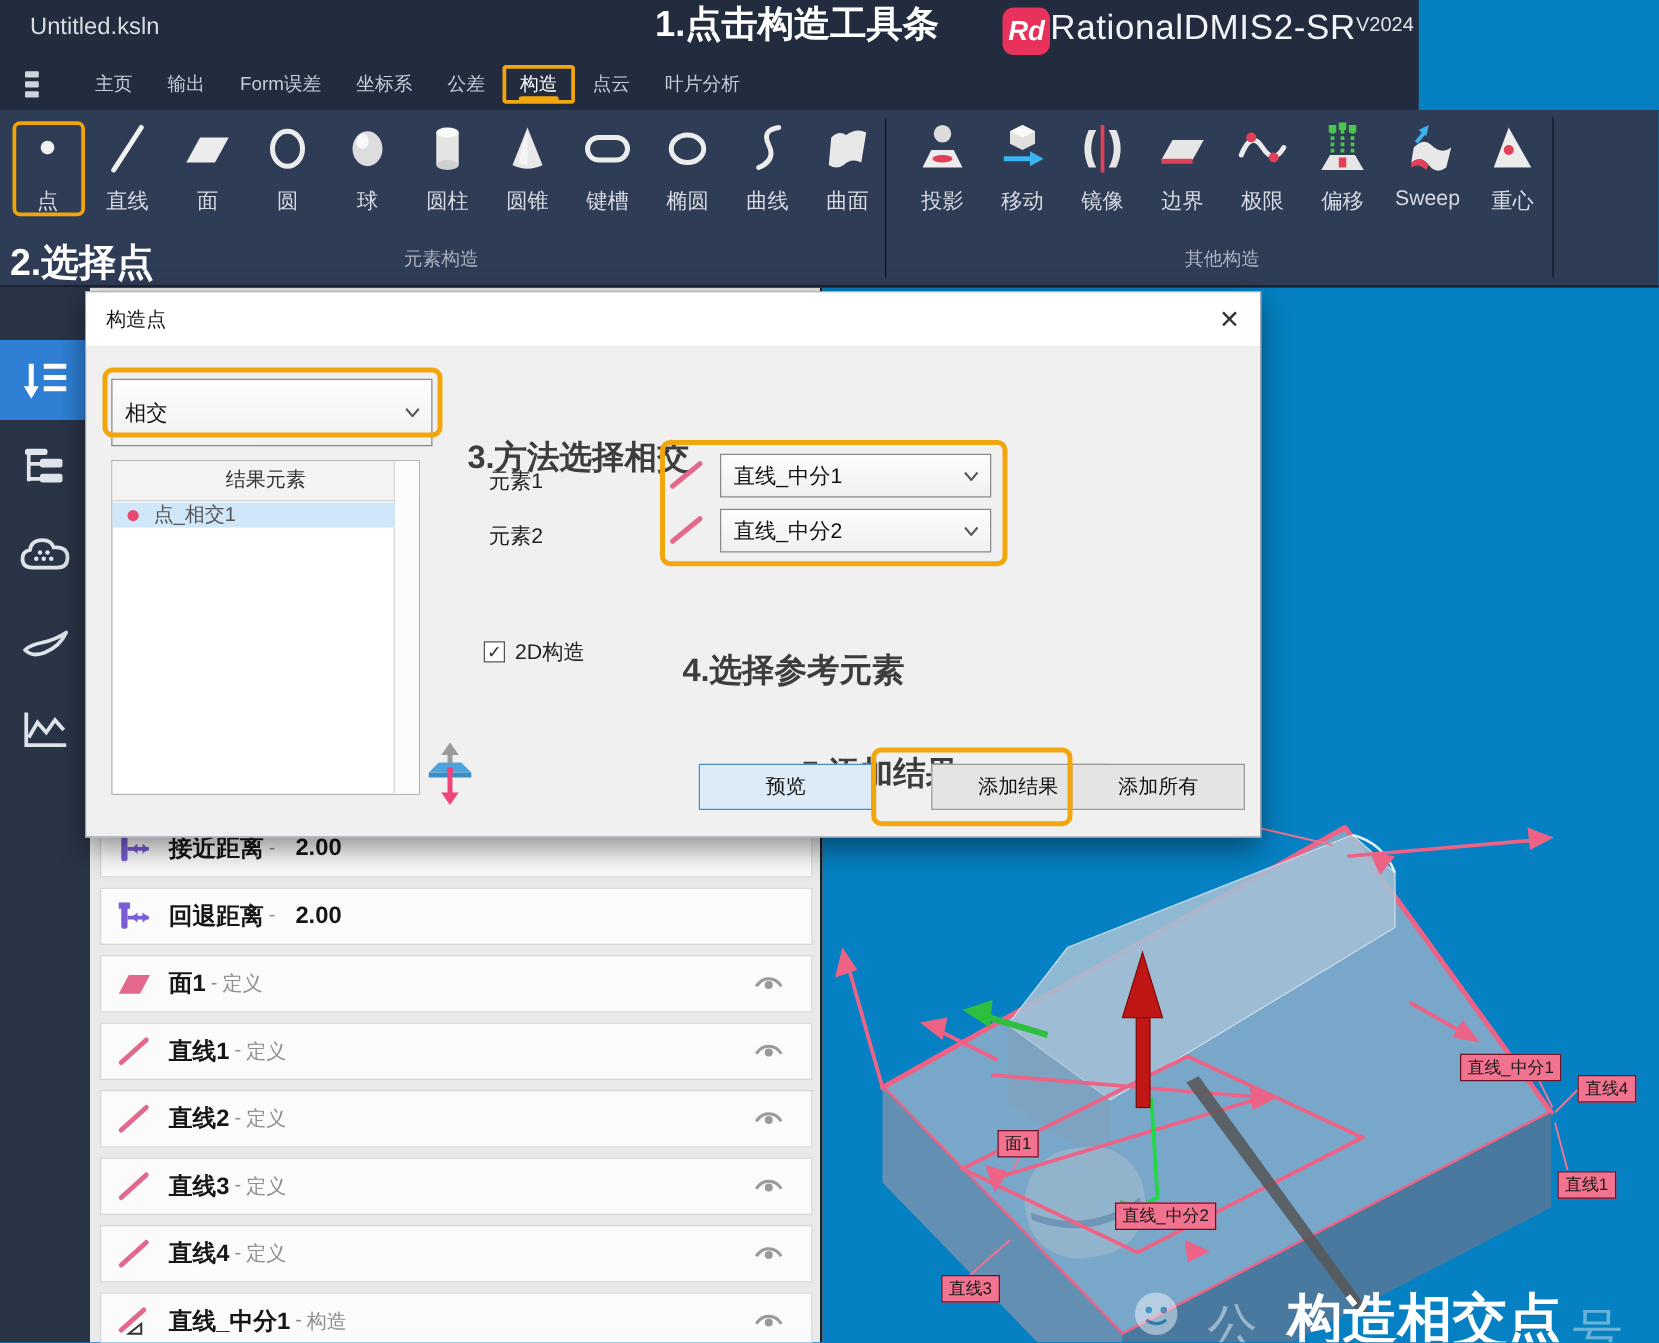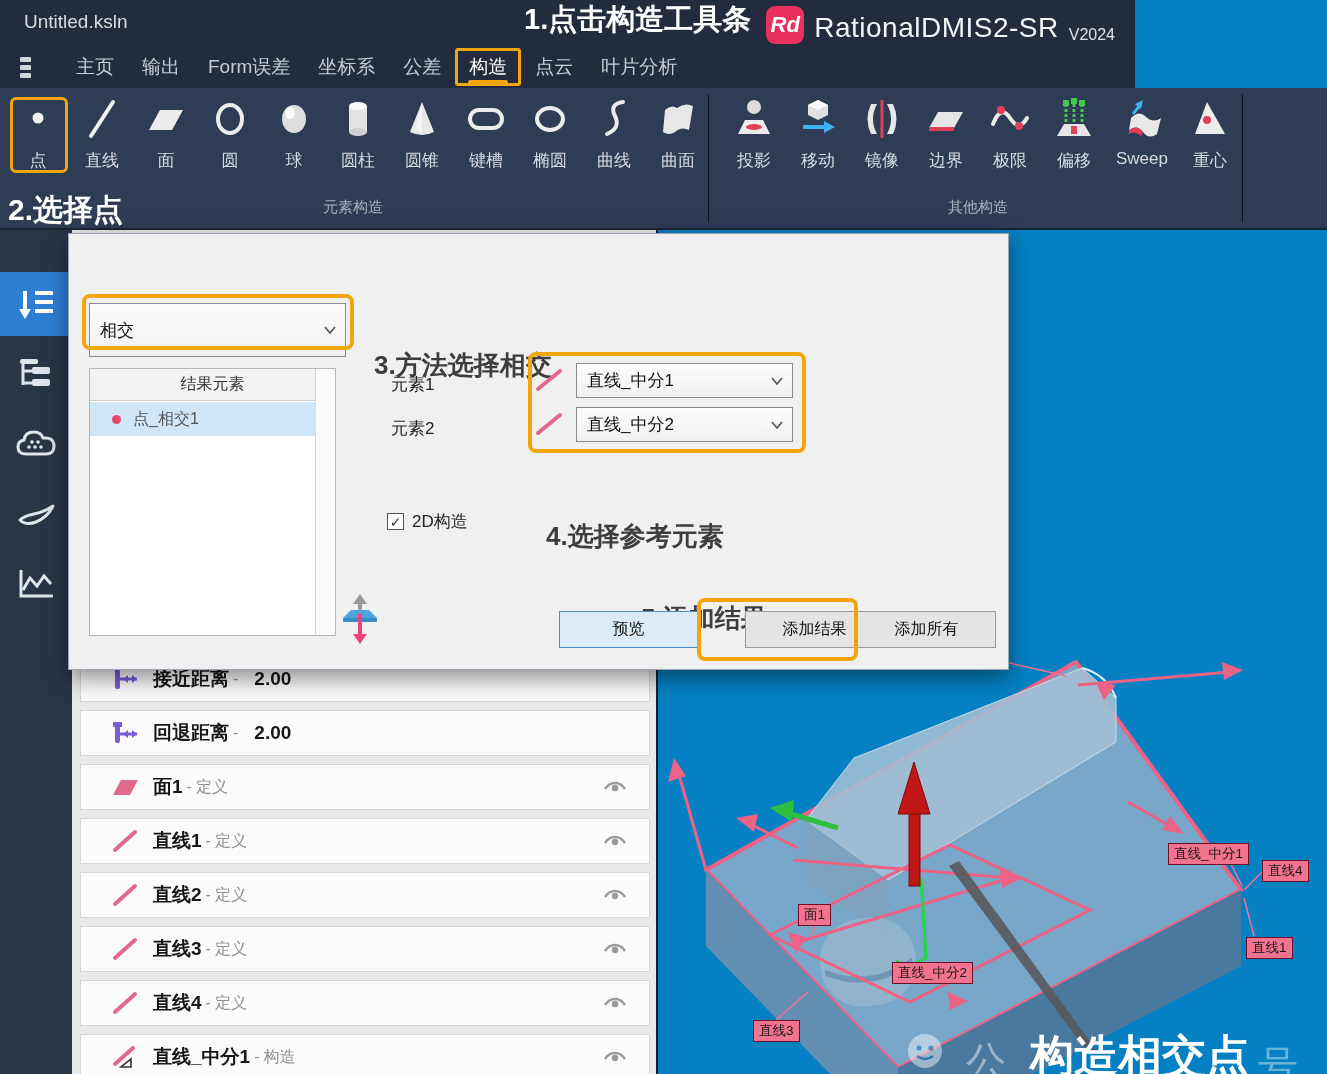--- a/index.html
+++ b/index.html
@@ -3,29 +3,29 @@
 <meta charset="utf-8">
 <style>
   * { margin:0; padding:0; box-sizing:border-box; }
   html,body { width:1327px; height:1074px; overflow:hidden; background:#0581c3;
               font-family:"Liberation Sans","DejaVu Sans",sans-serif; }
   .stage { position:relative; width:1327px; height:1074px; }
 
   
   .titlebar { position:absolute; left:0; top:0; width:1135px; height:88px; background:#222c3e; z-index:5; }
   .file-title { position:absolute; left:24px; top:11px; font-size:19px; color:#d8dce2; }
-  .brand-wrap { position:absolute; right:20px; top:6px; display:flex; align-items:flex-end; gap:10px; }
+  .brand-wrap { position:absolute; right:4px; top:6px; display:flex; align-items:flex-start; }
   .logo { width:38px; height:38px; border-radius:9px; background:#e8315b; color:#fff; font-weight:bold;
           font-size:22px; display:flex; align-items:center; justify-content:center; font-style:italic; }
   .brand { color:#f2f4f8; font-size:28px; letter-spacing:.5px; }
   .version { color:#dfe3ea; font-size:16px; margin-top:6px; }
   .menubar { position:absolute; left:20px; top:48px; height:38px; display:flex; align-items:center; }
   .menu-dots { width:14px; height:26px; display:flex; flex-direction:column; justify-content:center; gap:3px; margin-right:28px; cursor:pointer; }
   .menu-dots i { display:block; width:11px; height:5px; background:#cfd4dc; border-radius:1px; }
-  .menu-item { color:#c6cdd8; font-size:19px; padding:5px 14px; position:relative; cursor:pointer; white-space:nowrap; }
+  .menu-item { color:#c6cdd8; font-size:15px; padding:5px 14px; position:relative; cursor:pointer; white-space:nowrap; }
   .menu-item.active { color:#ffffff; border:3px solid #f2a60e; border-radius:3px; padding:3px 11px; }
   .menu-item.active::after { content:""; position:absolute; left:10px; right:10px; bottom:-1px; height:4px; background:#f2a60e; border-radius:2px; }
   .step1 { position:absolute; left:524px; top:0; color:#ffffff; font-size:29px; font-weight:bold; }
 
   
   .ribbon { position:absolute; left:0; top:88px; width:1327px; height:142px; background:#2f3c55; border-bottom:2px solid #1b2433; z-index:5; }
   .rb-group1 { position:absolute; left:6px; top:8px; display:flex; }
   .rb-group2 { position:absolute; left:722px; top:8px; display:flex; }
   .ribbon-item { width:64px; display:flex; flex-direction:column; align-items:center; gap:3px; cursor:pointer; }
   .ribbon-item.wide { width:72px; }
@@ -39,21 +39,21 @@
   
   .sidebar { position:absolute; left:0; top:230px; width:72px; height:844px; background:#293447; z-index:4; }
   .side-item { width:72px; height:64px; display:flex; align-items:center; justify-content:center; cursor:pointer; }
   .side-item.active { background:#2e7fd4; }
   .side-item { margin-bottom:6px; }
   .side-spacer { height:42px; }
 
   
   .listpanel { position:absolute; left:72px; top:230px; width:586px; height:844px; background:#e9e9e9; z-index:3; border-right:2px solid #14202e; }
   .el-row { position:absolute; left:8px; width:570px; height:46px; background:#fbfbfb; border:1px solid #d6d6d6;
-            display:flex; align-items:center; cursor:pointer;padding-left:18px; }
+            display:flex; align-items:center; cursor:pointer; }
   .el-row .el-icon { width:30px; margin-left:12px; display:flex; align-items:center; }
   .el-text { margin-left:12px; font-size:19px; color:#161616; font-weight:bold; }
   .el-sep { color:#8f8f8f; font-weight:normal; padding:0 4px; }
   .el-status { color:#8f8f8f; font-weight:normal; }
   .el-eye { position:absolute; right:22px; top:14px; cursor:pointer; }
 
   
   .viewport { position:absolute; left:658px; top:230px; width:669px; height:844px; background:#0581c3; overflow:hidden; z-index:2; }
   .tag { position:absolute; background:#f2738f; border:1.5px solid #6d1128; color:#171717; font-size:13.5px;
          padding:1px 5px; white-space:nowrap; z-index:3; }
@@ -75,22 +75,22 @@
   .hl { border:4px solid #f2a60e; border-radius:8px; position:absolute; pointer-events:none; z-index:11; }
   .hl-method { left:13px; top:60px; width:272px; height:56px; }
   .ann { position:absolute; color:#3d3d3d; font-size:26px; font-weight:bold; white-space:nowrap;margin-top:42px; }
   .ann3 { left:305px; top:72px; }
   .ann4 { left:477px; top:243px; }
   .ann5 { left:572px; top:325px;text-align:center; }
   .result-list { position:absolute; left:20px; top:134px; width:247px; height:268px; background:#fff; border:1px solid #b5b5b5; }
   .result-header { height:32px; background:#f3f3f3; border-bottom:1px solid #cfcfcf; display:flex; align-items:center;
                    justify-content:center; font-size:16px; color:#333; }
   .scrollcol { position:absolute; right:0; top:0; bottom:0; width:20px; border-left:1px solid #d5d5d5; background:#fbfbfb; }
-  .result-row { position:absolute; left:0; top:33px; width:226px; height:34px; background:#cfe7f8;
-                display:flex; align-items:center; cursor:pointer;padding-left:10px; }
+  .result-row { position:absolute; left:0; top:33px; width:226px; height:20px; background:#cfe7f8;
+                display:flex; align-items:center; cursor:pointer; }
   .result-dot { width:9px; height:9px; border-radius:50%; background:#e8476f; margin-left:12px; }
   .result-label { margin-left:12px; font-size:16px; color:#555; }
   .fld-label { position:absolute; font-size:17px; color:#222; }
   .fld1 { left:322px; top:139px; } .fld2 { left:322px; top:183px; }
   .fld-icon { position:absolute; }
   .fic1 { left:464px; top:133px; } .fic2 { left:464px; top:177px; }
   .el-combo1 { left:507px; top:129px; width:217px; height:35px; }
   .el-combo2 { left:507px; top:173px; width:217px; height:35px; }
   .hl-fields { left:459px; top:118px; width:278px; height:101px; }
   .chk-row { position:absolute; left:318px; top:276px; display:flex; align-items:center; gap:8px; cursor:pointer; }
@@ -515,20 +515,24 @@
         <circle cx="13" cy="16" r="2.6" fill="#0581c3"></circle>
         <circle cx="25" cy="16" r="2.6" fill="#0581c3"></circle>
         <path d="M11 24 Q19 30 27 24" stroke="#0581c3" stroke-width="2.5" fill="none"></path>
     </svg>
     <div class="wm-left">公</div>
     <div class="wm-main">构造相交点</div>
     <div class="wm-right">号</div>
   </div>
 
   <div class="dialog">
+    <div class="dlg-titlebar">
+      <div class="dlg-title">构造点</div>
+      <div class="dlg-close">✕</div>
+    </div>
 
     <div class="combo method-combo">
       <span>相交</span>
       <svg class="chev" width="12" height="8" viewBox="0 0 12 8">
           <polyline points="1,1 6,7 11,1" fill="none" stroke="#555" stroke-width="1.6"></polyline>
         </svg>
     </div>
     <div class="hl hl-method"></div>
     <div class="ann ann3">3.方法选择相交</div>
 

